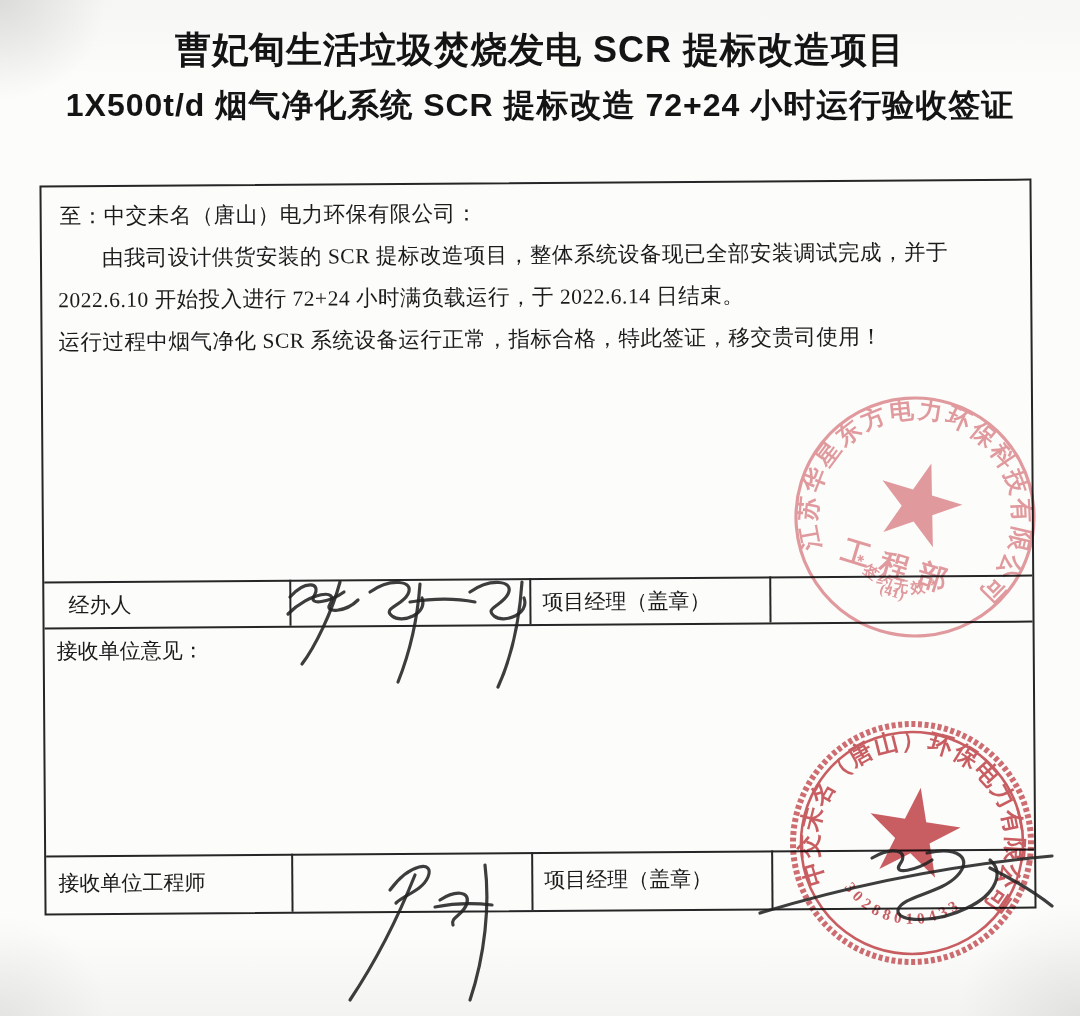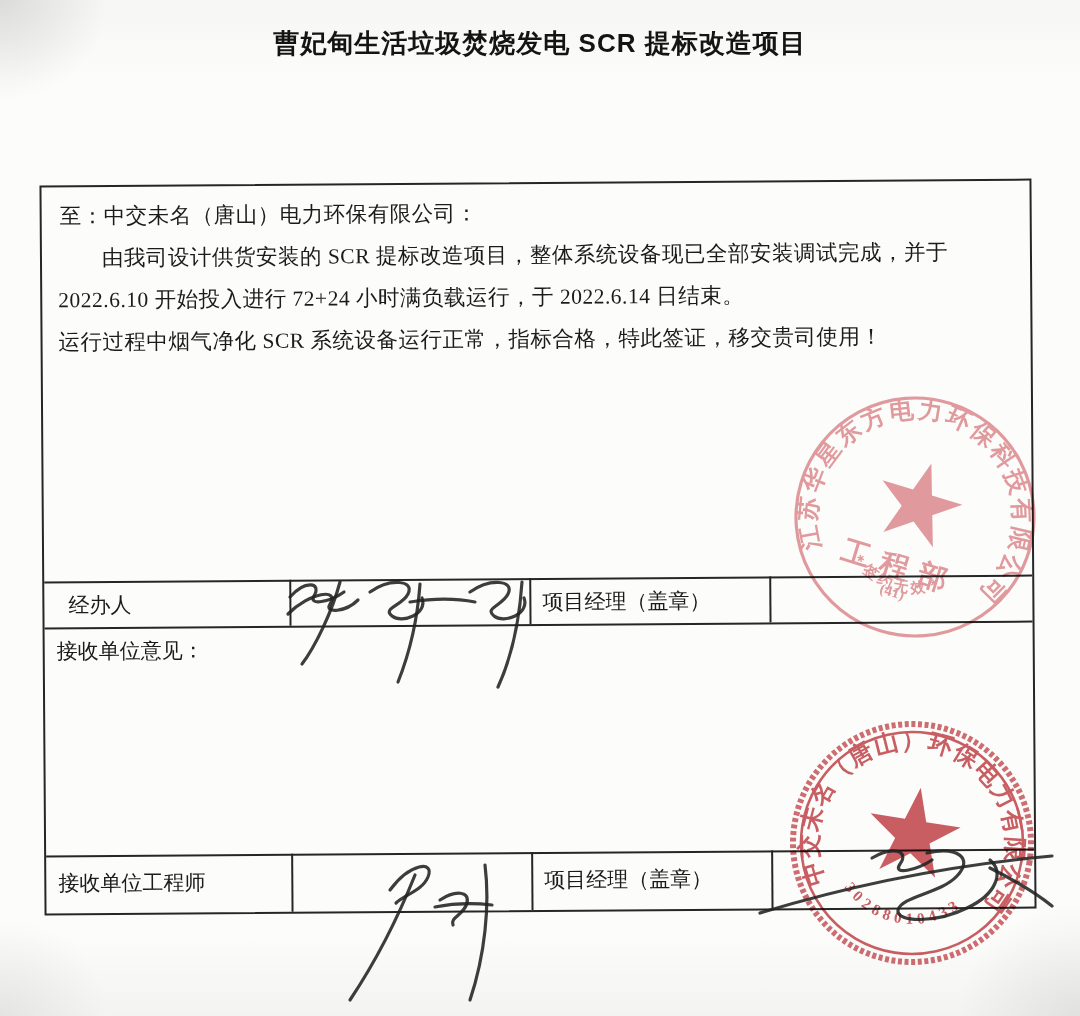--- a/index.html
+++ b/index.html
@@ -10,21 +10,21 @@
       radial-gradient(ellipse at 100% 100%, rgba(160,160,158,.22) 0%, rgba(160,160,158,0) 8%),
       radial-gradient(ellipse at 0% 100%, rgba(160,160,158,.18) 0%, rgba(160,160,158,0) 7%),
       linear-gradient(180deg,#f6f6f4 0%,#fcfcfa 8%,#fcfcfa 92%,#f3f3f1 100%);
     font-family:"Liberation Serif","DejaVu Serif",serif;color:#1b1b1b;
   }
   .title{
     position:absolute;left:0;width:1080px;text-align:center;
     font-family:"Liberation Sans","DejaVu Sans",sans-serif;font-weight:700;color:#141414;
     letter-spacing:1px;white-space:nowrap;
   }
-  .title1{top:26px;font-size:26px;}
+  .title1{top:26px;font-size:36px;}
   .title2{top:84px;font-size:32px;}
   .formbox{
     position:absolute;left:42px;top:182px;width:988px;height:726px;
     border:2px solid #262626;transform:rotate(-0.4deg);transform-origin:50% 50%;
     background:transparent;
   }
   .hline{position:absolute;left:0;width:100%;height:0;border-top:2px solid #262626;}
   .vline{position:absolute;top:0;width:0;border-left:2px solid #262626;}
   .letter-line{position:absolute;font-size:21.5px;letter-spacing:.5px;white-space:nowrap;}
   .rowlabel{position:absolute;font-size:21px;white-space:nowrap;}
@@ -32,20 +32,21 @@
   svg.sig path{fill:none;stroke:#222;stroke-width:3.2;stroke-linecap:round;stroke-linejoin:round;opacity:.88;}
   svg.stamp{position:absolute;overflow:visible;mix-blend-mode:multiply;}
   .stamp text{font-family:"Liberation Serif","DejaVu Serif",serif;font-weight:700;}
 </style>
 </head>
 <body>
 
 <div class="sheet">
 
   <div class="title title1">曹妃甸生活垃圾焚烧发电 SCR 提标改造项目</div>
+  <div class="title title2">1X500t/d 烟气净化系统 SCR 提标改造 72+24 小时运行验收签证</div>
 
   <div class="formbox">
 
     <div class="hline" style="top:394px"></div>
     <div class="hline" style="top:440px"></div>
     <div class="hline" style="top:668px"></div>
 
     <div class="vline" style="left:245px;top:394px;height:46px"></div>
     <div class="vline" style="left:485px;top:394px;height:46px"></div>
     <div class="vline" style="left:725px;top:394px;height:46px"></div>

